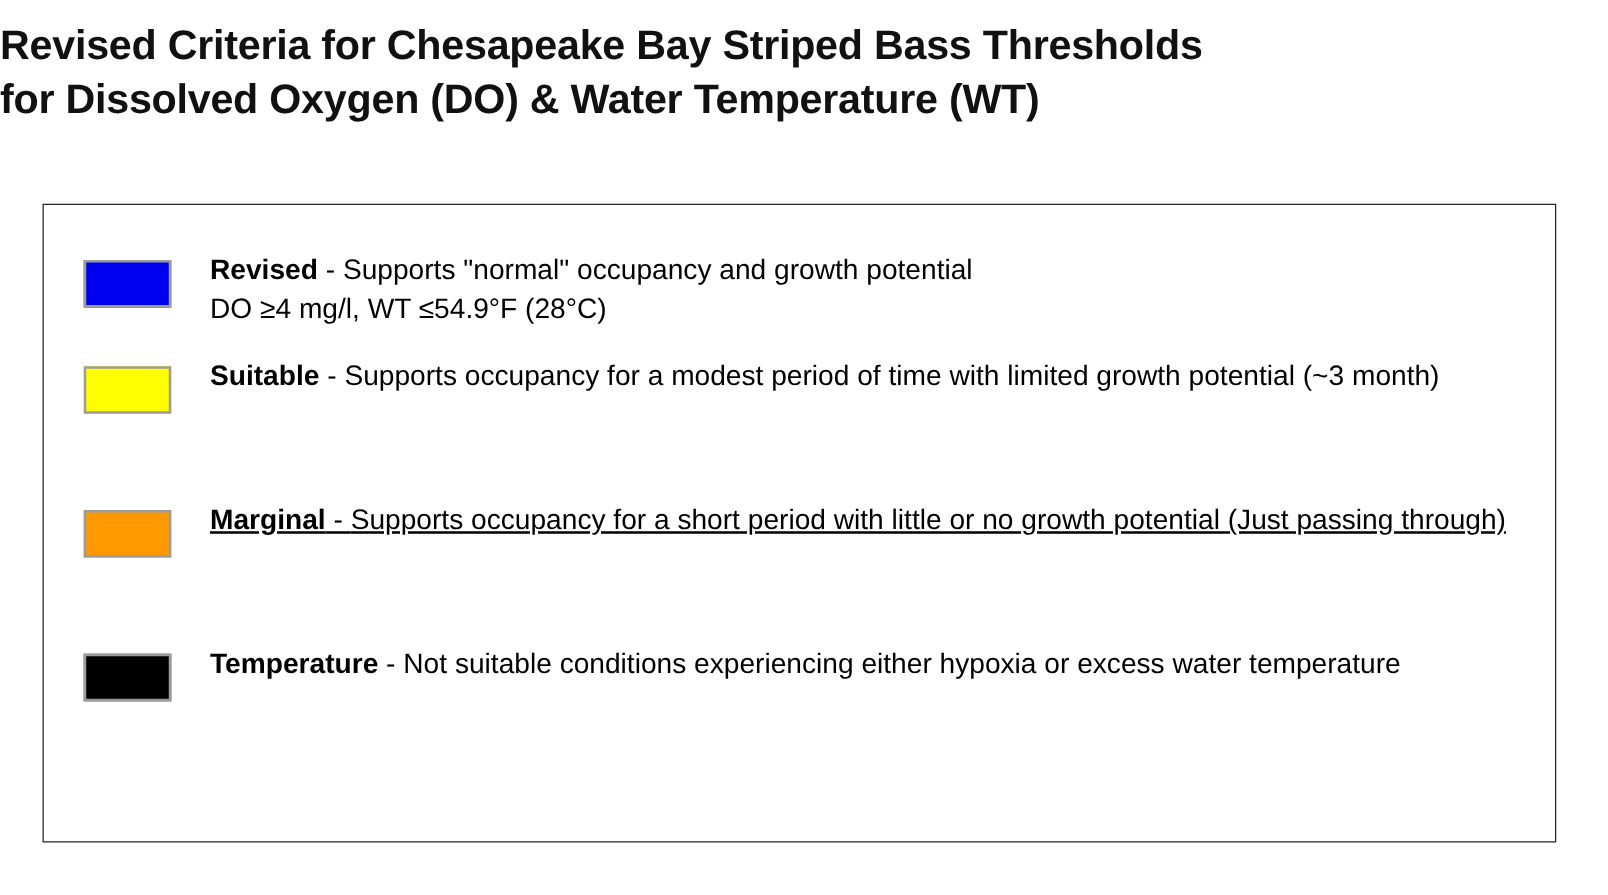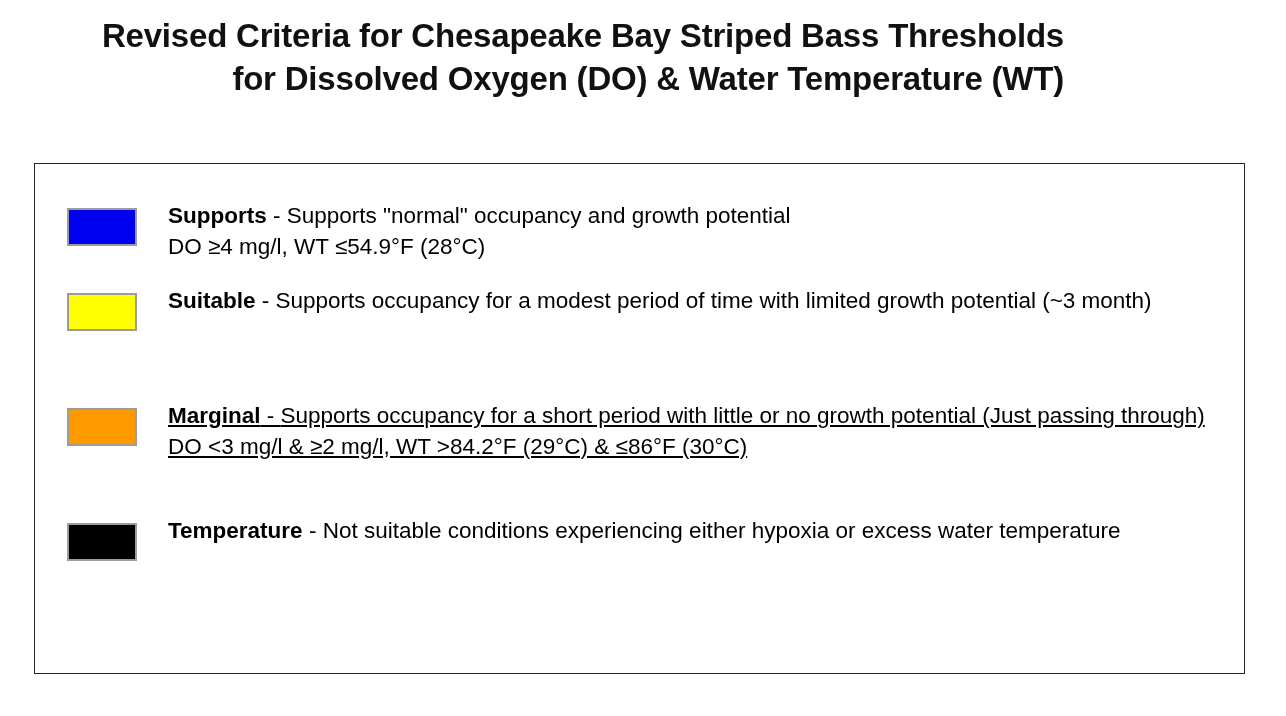--- a/index.html
+++ b/index.html
@@ -15,21 +15,21 @@
     overflow: hidden;
     position: relative;
   }
 
   
   .title {
     position: absolute;
     left: 0;
     top: 14px;
     width: 1064px;
-    text-align: right;
+    text-align: left;
     font-size: 33px;
     font-weight: bold;
     line-height: 43px;
     letter-spacing: -0.2px;
     color: #111111;
     white-space: pre-line;
   }
 
   
   .legend-panel {
@@ -107,42 +107,41 @@
 <div class="title">Revised Criteria for Chesapeake Bay Striped Bass Thresholds
 for Dissolved Oxygen (DO) &amp; Water Temperature (WT)</div>
 
 <div class="legend-panel" style="border-color: rgb(38, 38, 38);">
   <div class="legend-list">
 
     <div class="legend-row row-0">
       <div class="swatch" style="background-color: rgb(0, 0, 240); border-color: rgb(156, 156, 156);"></div>
       <div class="legend-text">
         <span class="desc-line">
-          <span class="term">Supports</span><span> - </span><span>Supports "normal" occupancy and growth potential</span>
+          <span class="term">Revised</span><span> - </span><span>Supports "normal" occupancy and growth potential</span>
         </span>
         <span class="criteria">DO ≥4 mg/l, WT ≤54.9°F (28°C)</span>
       </div>
     </div>
 
     <div class="legend-row row-1">
       <div class="swatch" style="background-color: rgb(255, 255, 0); border-color: rgb(156, 156, 156);"></div>
       <div class="legend-text">
         <span class="desc-line">
           <span class="term">Suitable</span><span> - </span><span>Supports occupancy for a modest period of time with limited growth potential (~3 month)</span>
         </span>
       </div>
     </div>
 
     <div class="legend-row row-2">
       <div class="swatch" style="background-color: rgb(255, 153, 0); border-color: rgb(156, 156, 156);"></div>
       <div class="legend-text">
         <span class="desc-line">
           <span class="term">Marginal</span><span> - </span><span>Supports occupancy for a short period with little or no growth potential (Just passing through)</span>
         </span>
-        <span class="criteria">DO &lt;3 mg/l &amp; ≥2 mg/l, WT &gt;84.2°F (29°C) &amp; ≤86°F (30°C)</span>
       </div>
     </div>
 
     <div class="legend-row row-3">
       <div class="swatch" style="background-color: rgb(0, 0, 0); border-color: rgb(156, 156, 156);"></div>
       <div class="legend-text">
         <span class="desc-line">
           <span class="term">Temperature</span><span> - </span><span>Not suitable conditions experiencing either hypoxia or excess water temperature</span>
         </span>
       </div>

